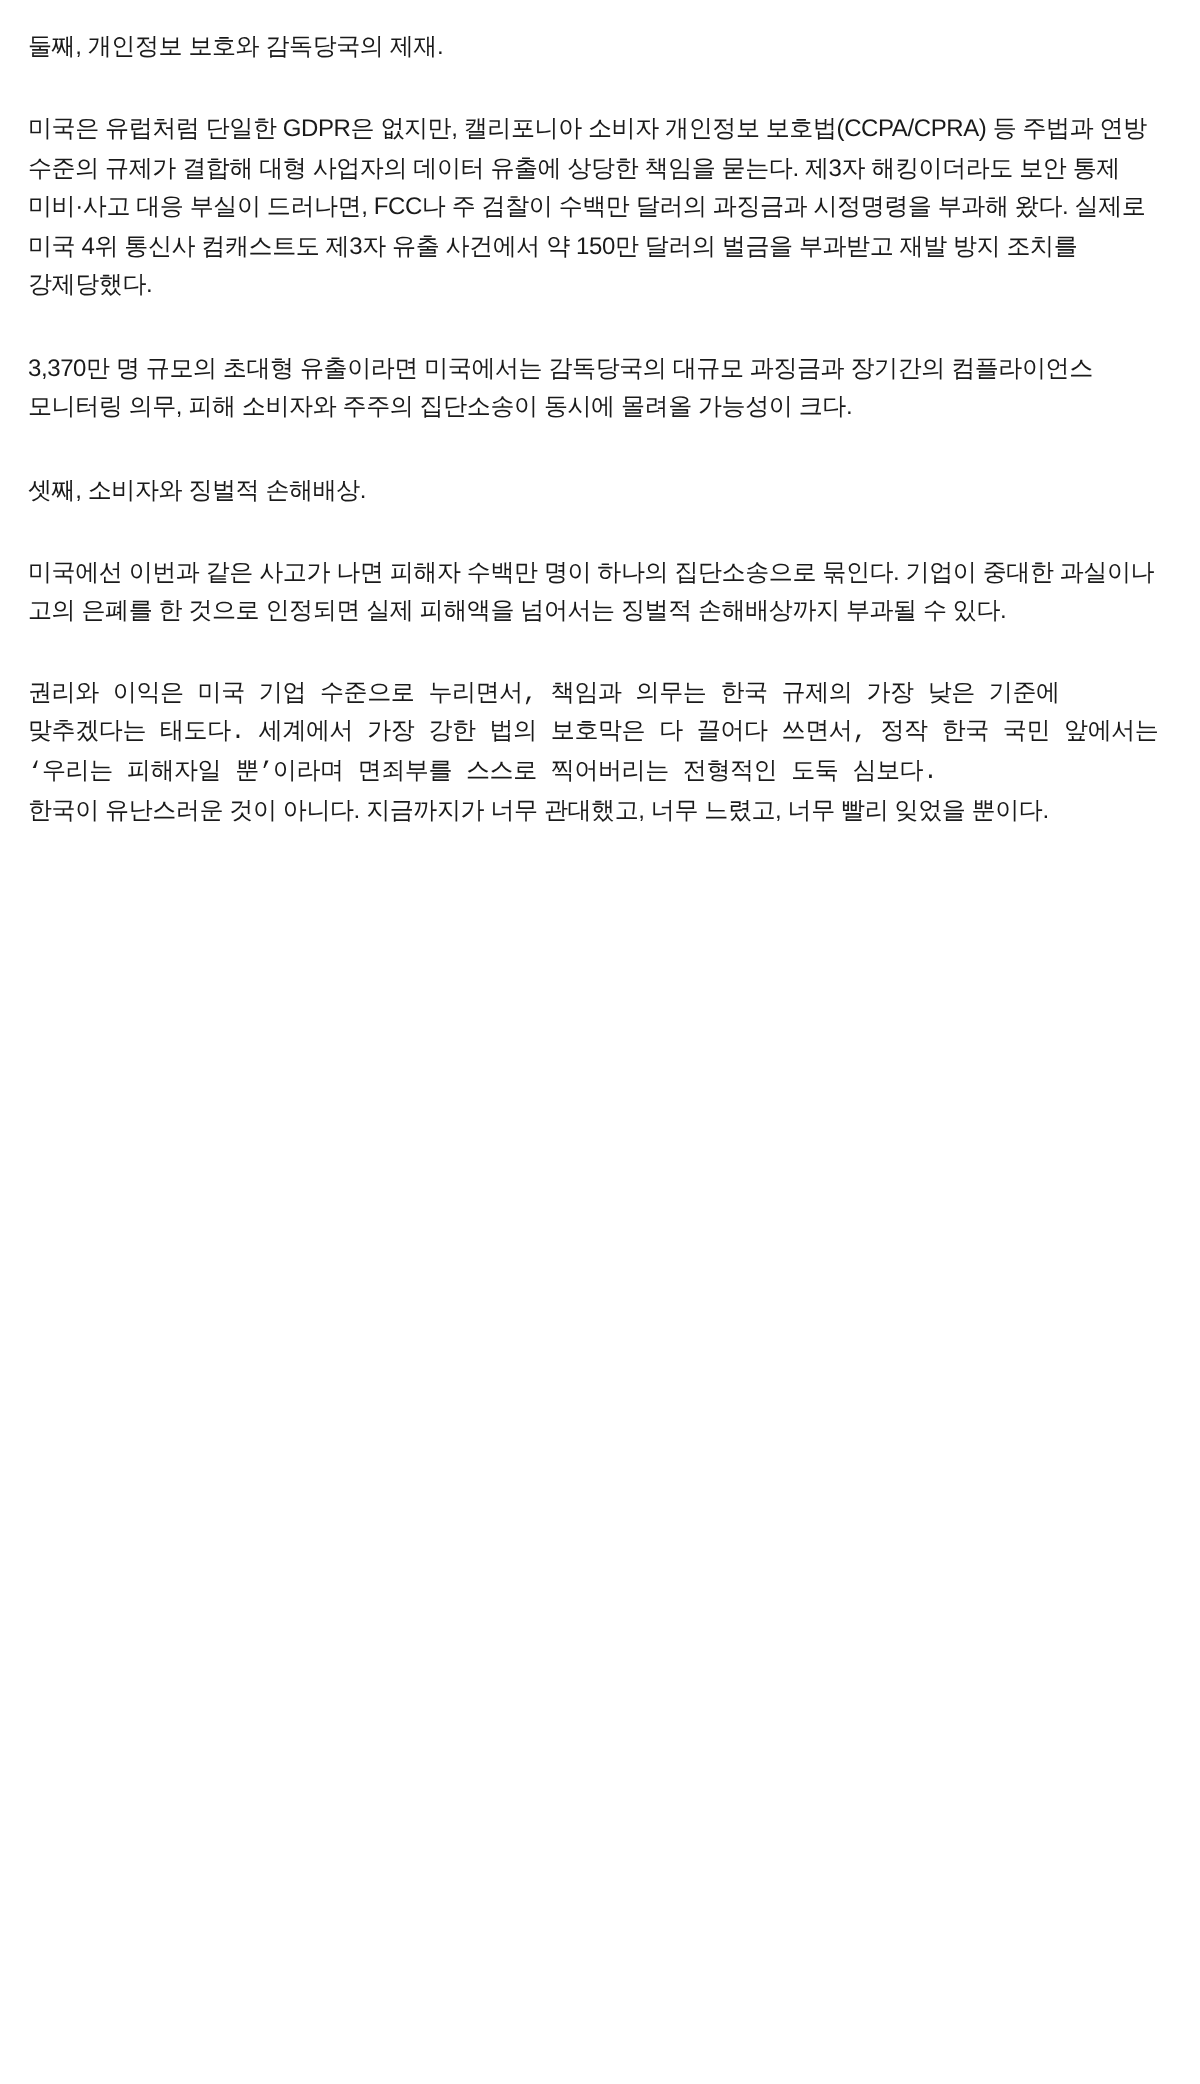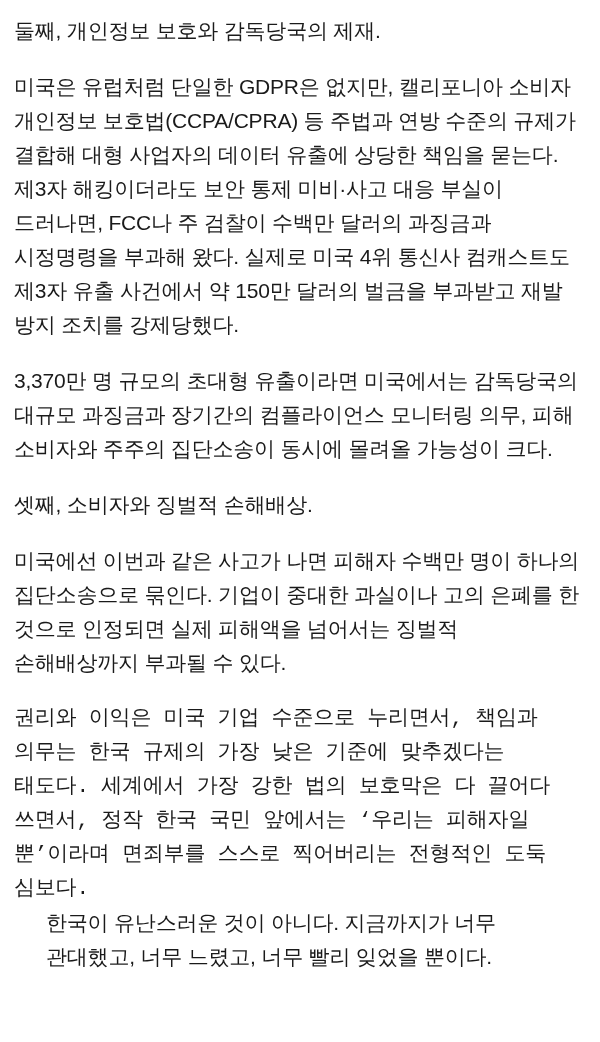--- a/index.html
+++ b/index.html
@@ -14,36 +14,35 @@
     color: #1a1a1a;
   }
   .page {
     width: 600px;
     min-height: 1042px;
     box-sizing: border-box;
     padding: 14px 14px 10px 14px;
     background: #ffffff;
   }
   .para {
-    font-size: 21px;
+    font-size: 12px;
     line-height: 1.62;
     letter-spacing: -0.2px;
     margin: 0 0 22px 0;
     word-break: keep-all;
     overflow-wrap: break-word;
     text-align: left;
     color: #1a1a1a;
   }
   .para.tight {
     margin-bottom: 0;
     font-family: Liberation Mono, monospace;
   }
   .para.last {
     margin-bottom: 0;
-    margin-left: 32px;
   }
 </style>
 </head>
 <body>
 
 <div class="page">
 
   <p class="para">둘째, 개인정보 보호와 감독당국의 제재.</p>
 
   <p class="para">미국은 유럽처럼 단일한 GDPR은 없지만, 캘리포니아 소비자 개인정보 보호법(CCPA/CPRA) 등 주법과 연방 수준의 규제가 결합해 대형 사업자의 데이터 유출에 상당한 책임을 묻는다. 제3자 해킹이더라도 보안 통제 미비·사고 대응 부실이 드러나면, FCC나 주 검찰이 수백만 달러의 과징금과 시정명령을 부과해 왔다. 실제로 미국 4위 통신사 컴캐스트도 제3자 유출 사건에서 약 150만 달러의 벌금을 부과받고 재발 방지 조치를 강제당했다.</p>

